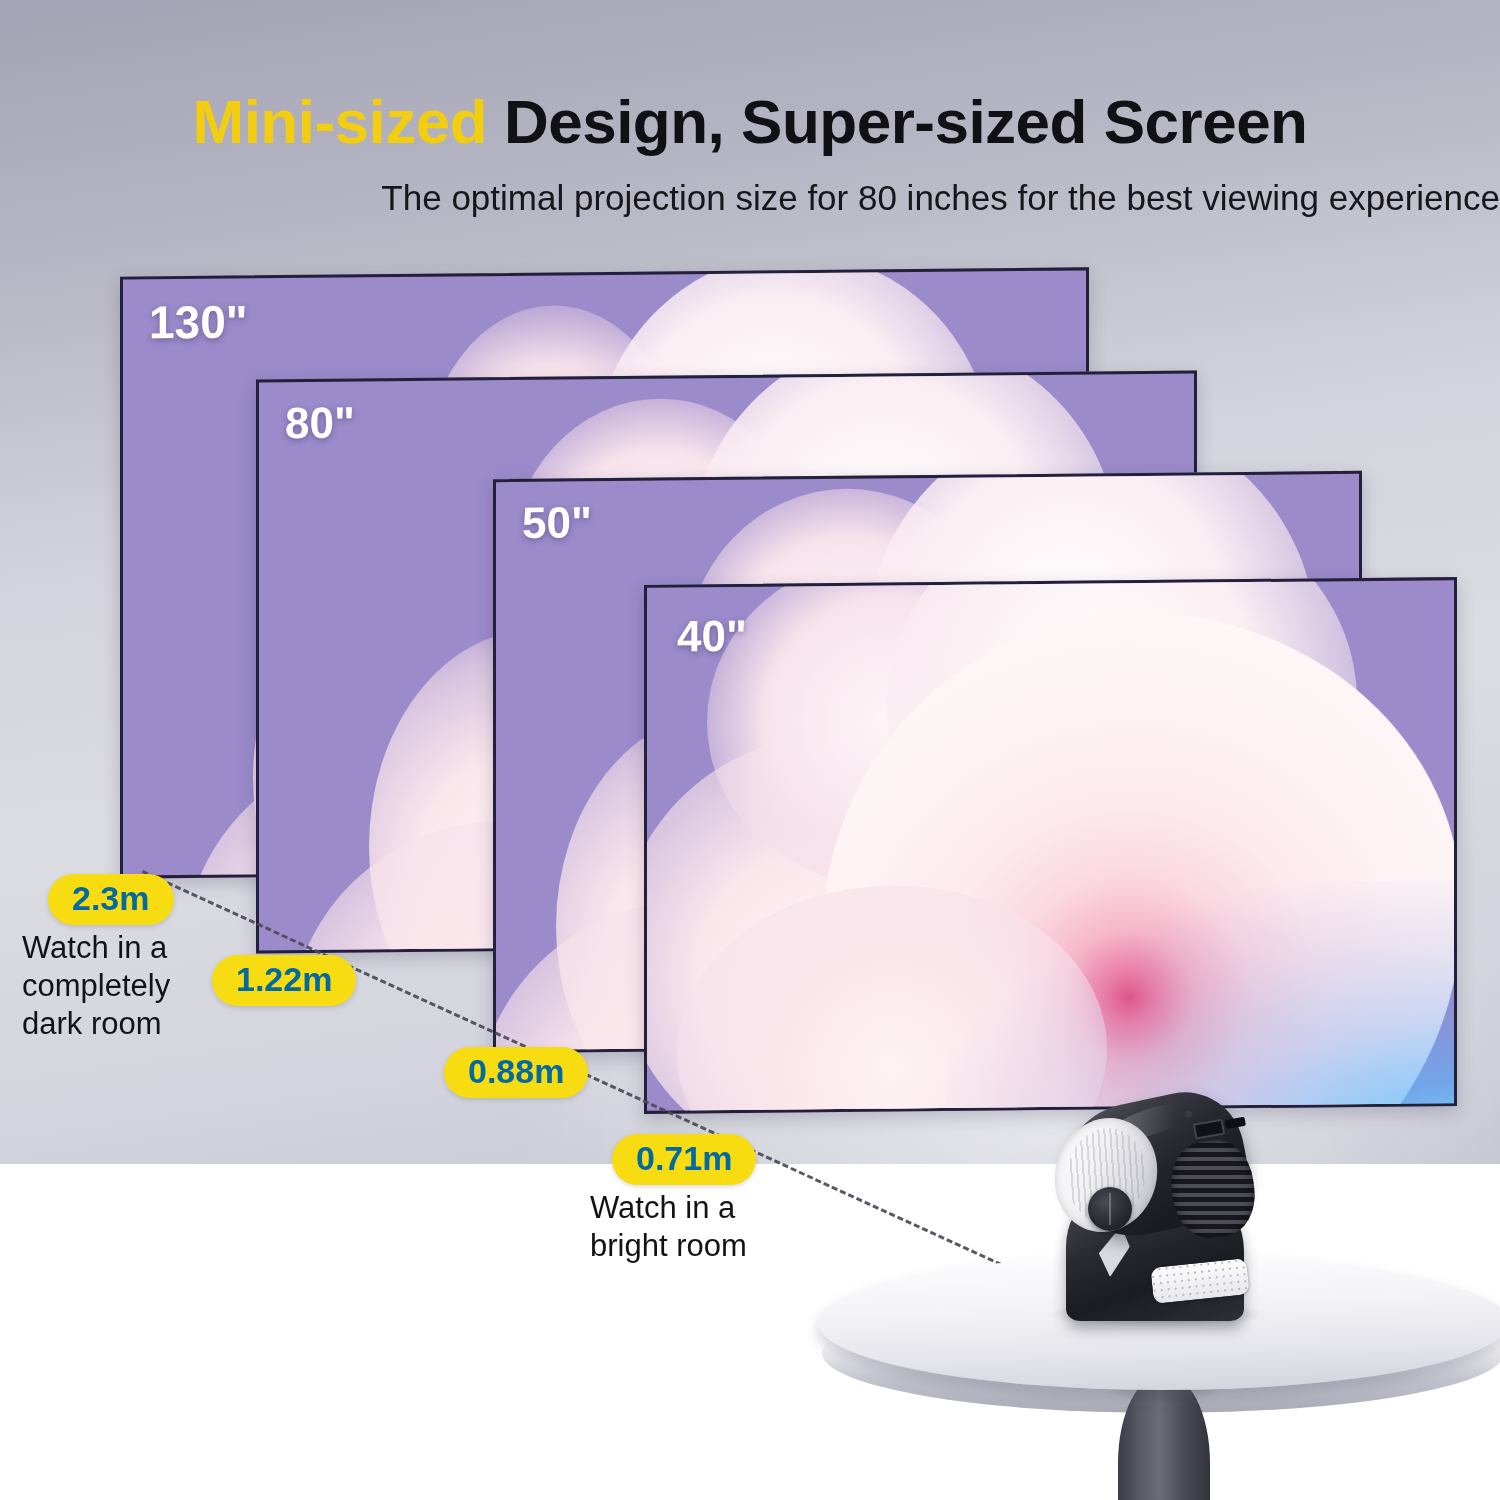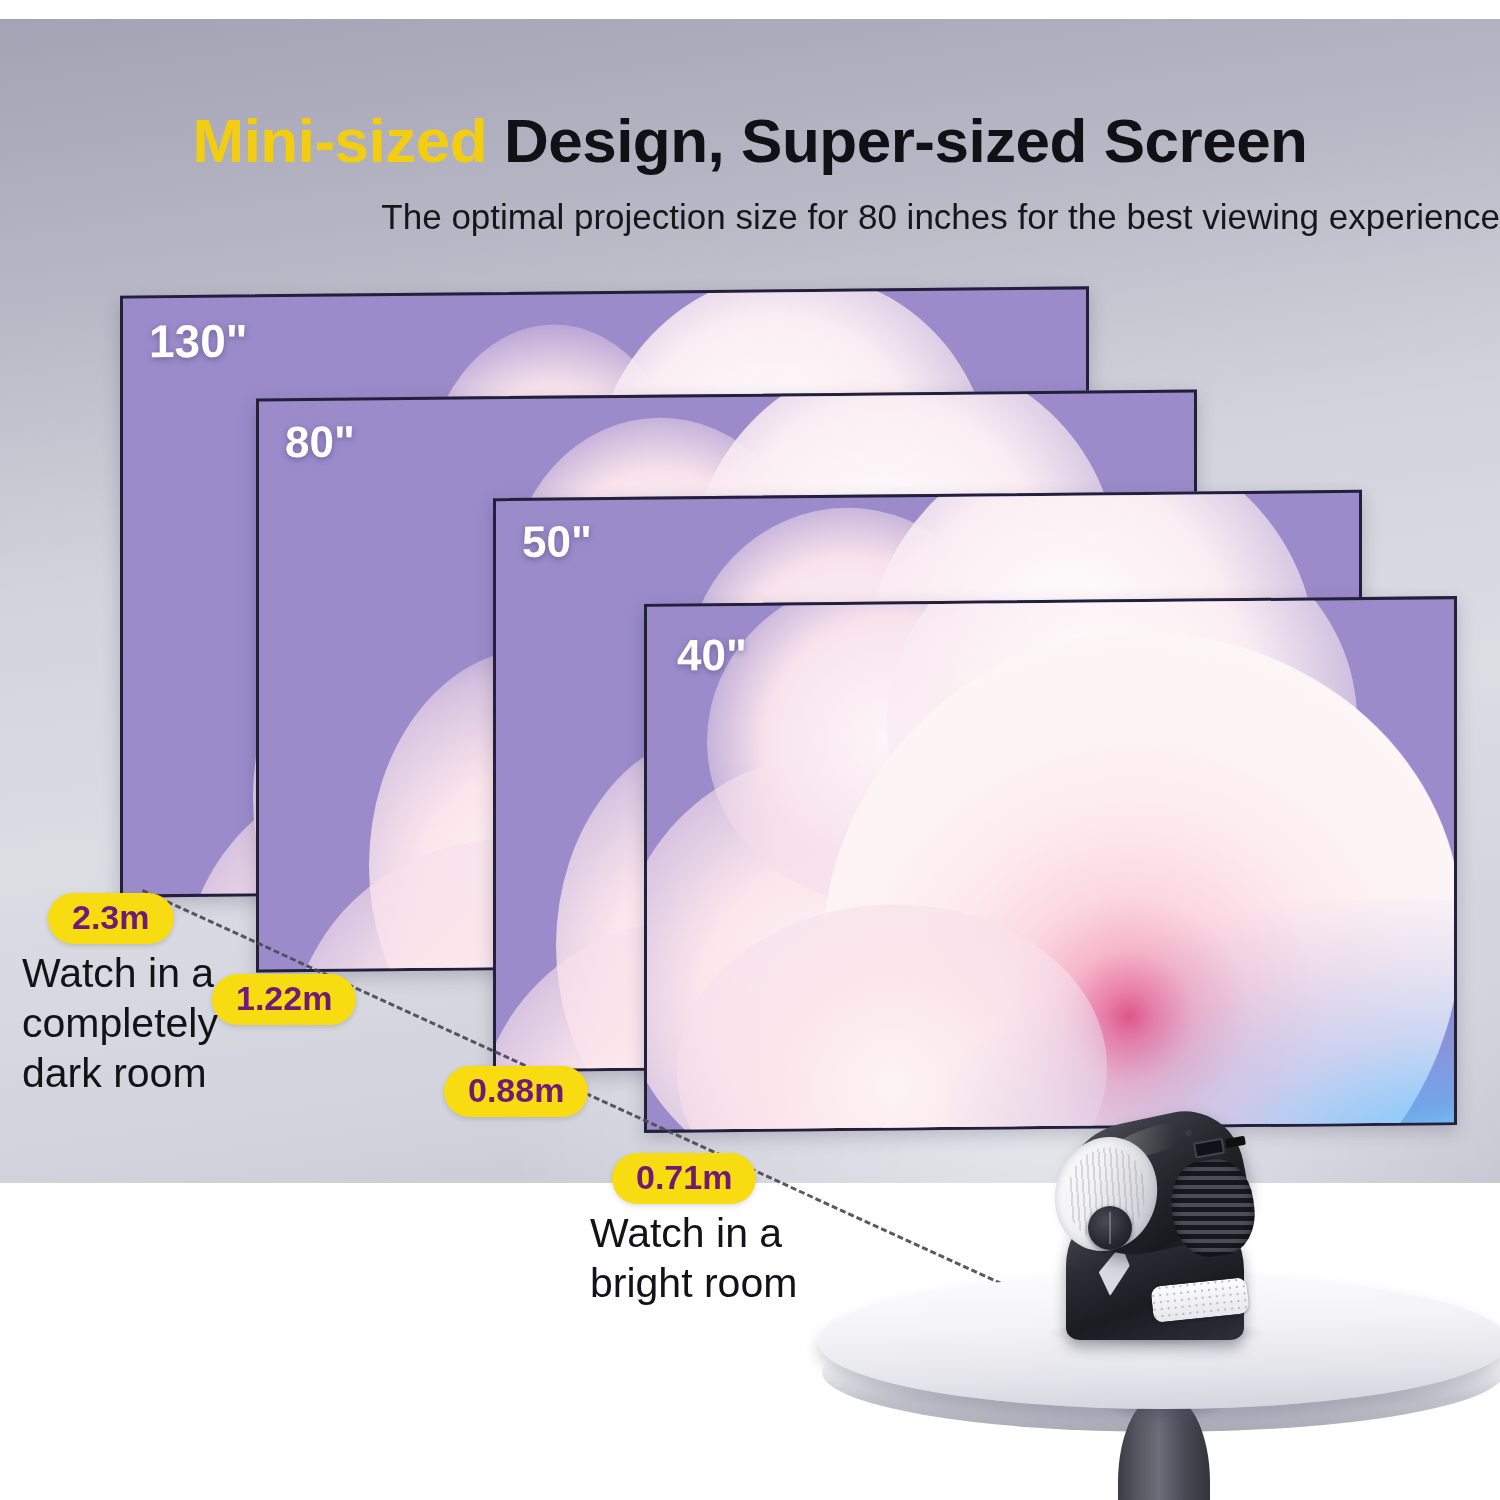--- a/index.html
+++ b/index.html
@@ -5,21 +5,20 @@
   html,body{margin:0;padding:0;}
   body{
     width:1500px;height:1500px;overflow:hidden;
     font-family:"Liberation Sans","DejaVu Sans",sans-serif;
   }
   #stage{
     position:relative;width:1500px;height:1164px;
     background:
       radial-gradient(ellipse 900px 600px at 70% 95%, rgba(255,255,255,.55) 0%, rgba(255,255,255,0) 60%),
       linear-gradient(172deg,#a3a3b5 0%, #b4b4c2 18%, #d2d3dc 42%, #dcdce3 62%, #d2d3dc 84%, #c2c3cf 100%);
-    margin-top: 19px;
   }
 
   
   .headline{
     position:absolute;left:0;top:86px;width:1500px;text-align:center;
     font-size:62px;font-weight:bold;color:#111014;letter-spacing:-.5px;
     white-space:nowrap;
   }
   .headline .hl-yellow{color:#F3CE10;}
   .subhead{
@@ -72,27 +71,27 @@
   }
 
   
   .throwline{
     position:absolute;height:0;border-top:3px dashed #4b4a58;
     transform-origin:0 0;opacity:.92;
   }
 
   
   .pill{
-    position:absolute;background:#F7DC11;color:#701a75;
+    position:absolute;background:#F7DC11;color:#0369a1;
     font-size:34px;font-weight:bold;border-radius:999px;
     padding:7px 24px 9px;white-space:nowrap;line-height:1.02;
     box-shadow:0 2px 5px rgba(60,55,40,.18);
   }
   .cap{
-    position:absolute;color:#131217;font-size:41px;line-height:1.22;
+    position:absolute;color:#131217;font-size:31px;line-height:1.22;
     white-space:pre-line;
   }
 
   
   #throw-ratio{
     position:absolute;left:52px;top:1387px;
     background:#0d0c10;border:4px solid #F3CE10;border-radius:999px;
     color:#F7DC11;font-size:50px;font-weight:bold;
     padding:10px 40px 14px;white-space:nowrap;
     box-shadow:0 3px 10px rgba(30,28,35,.3);

